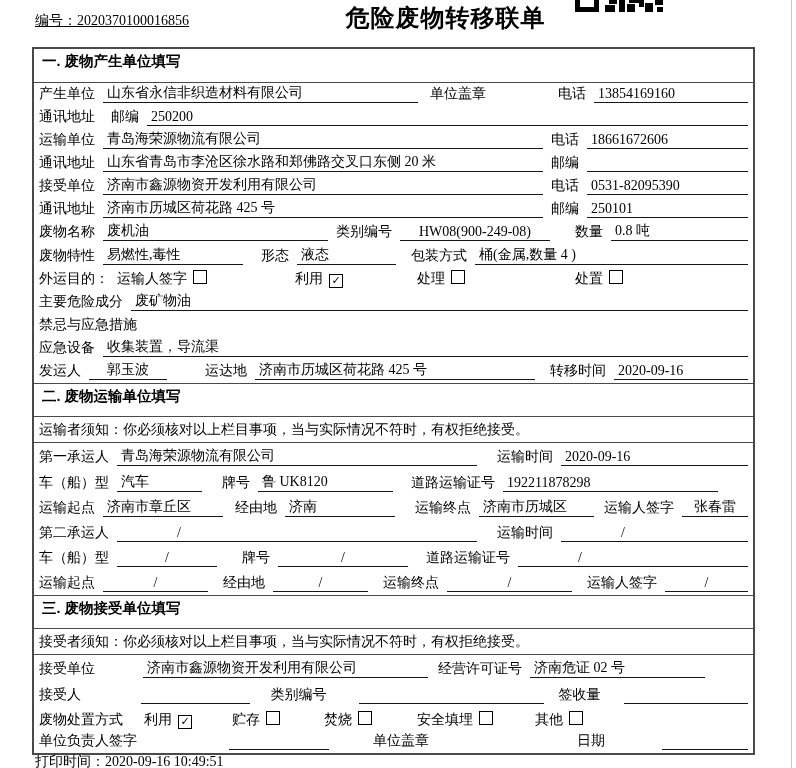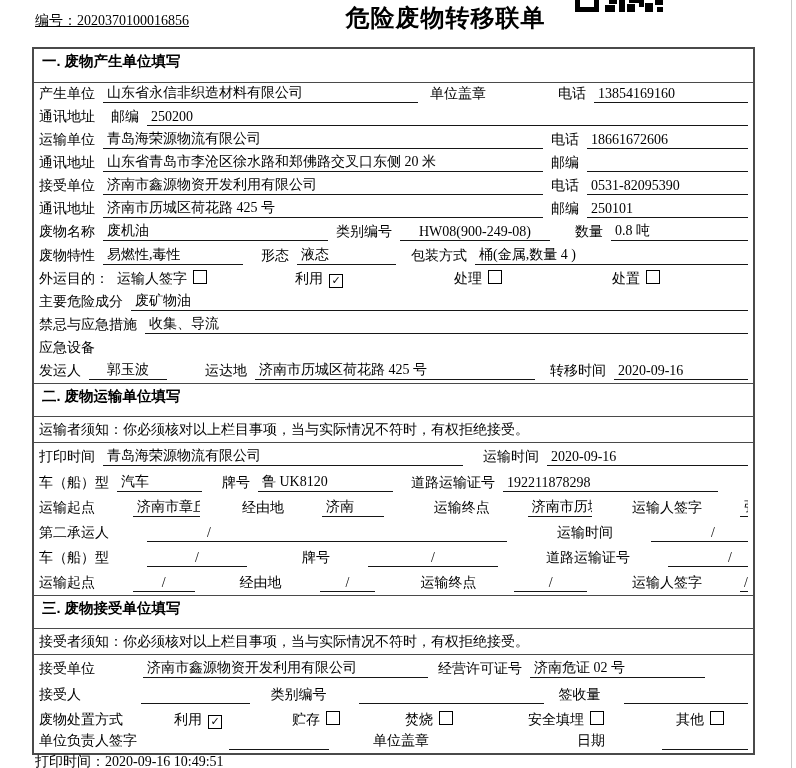--- a/index.html
+++ b/index.html
@@ -30,21 +30,21 @@
     padding:3px 6px 2px 8px;height:35px;box-sizing:border-box;
     border-bottom:1.5px solid #4a4a4a;
   }
   .sec-h.mid{border-top:1.5px solid #4a4a4a;}
   .row{
     display:flex;align-items:flex-end;
     padding:0 5px 3px 5px;height:24px;box-sizing:border-box;
     white-space:nowrap;
   }
   .h27{height:27px;}
-  .h26{height:26px;gap:30px;}
+  .h26{height:26px;}
   .grow{flex:1;gap:24px;}
   .notice{border-bottom:1.5px solid #4a4a4a;padding-top:4px;}
   .lab{margin-right:8px;white-space:nowrap;}
   .uv{
     border-bottom:1px solid #161616;padding:0 4px;white-space:nowrap;
     overflow:hidden;box-sizing:border-box;min-height:17px;
   }
   .fx{flex:1;}
   .ctr{text-align:center;}
   .sl{padding-left:60px;}
@@ -57,25 +57,25 @@
   .footer{position:absolute;left:35px;top:753px;white-space:nowrap;}
 
   .w78{width:78px}.w85{width:85px}.w95{width:95px}.w99{width:99px}
   .w100{width:100px}.w105{width:105px}.w110{width:110px}.w115{width:115px}
   .w120{width:120px}.w125{width:125px}.w130{width:130px}.w135{width:135px}
   .w140{width:140px}.w150{width:150px}.w175{width:175px}
   .w185{width:185px}.w215{width:215px}.w225{width:225px}.w280{width:280px}
   .w285{width:285px}.w315{width:315px}.w360{width:360px}.w440{width:440px}
   .ml8{margin-left:8px}.ml10{margin-left:10px}.ml12{margin-left:12px}
   .ml13{margin-left:13px}.ml15{margin-left:15px}.ml18{margin-left:18px}
-  .ml20{margin-left:20px}.ml25{margin-left:25px}.ml35{margin-left:35px}
+  .ml20{margin-left:20px}.ml25{margin-left:25px}.ml35{margin-left:44px}
   .ml38{margin-left:38px}.ml40{margin-left:40px}.ml42{margin-left:42px}
   .ml45{margin-left:45px}.ml52{margin-left:52px}
   .ml60{margin-left:60px}.ml64{margin-left:64px}
-  .ml74{margin-left:111px}.ml88{margin-left:88px}.ml110{margin-left:110px}
+  .ml74{margin-left:74px}.ml88{margin-left:88px}.ml110{margin-left:110px}
   .ml116{margin-left:116px}
 </style>
 </head>
 <body>
 
 <div class="topbar">
   <div class="serial"><span>编号：</span><span>2020370100016856</span></div>
   <div class="doc-title">危险废物转移联单</div>
   <svg class="qr" width="88" height="12" viewBox="0 0 88 12">
     <g fill="#000">
@@ -167,44 +167,44 @@
     <span class="opt ml110"><span>处置</span><span class="cb"></span></span>
   </div>
 
   <div class="row">
     <span class="lab">主要危险成分</span>
     <span class="uv fx">废矿物油</span>
   </div>
 
   <div class="row">
     <span class="lab">禁忌与应急措施</span>
-    <span class="uv fx">收集、导流</span>
   </div>
 
   <div class="row">
     <span class="lab">应急设备</span>
+    <span class="uv fx">收集装置，导流渠</span>
   </div>
 
   <div class="row">
     <span class="lab">发运人</span>
     <span class="uv w78 ctr">郭玉波</span>
     <span class="lab ml38">运达地</span>
     <span class="uv w280">济南市历城区荷花路 425 号</span>
     <span class="lab ml15">转移时间</span>
     <span class="uv fx">2020-09-16</span>
   </div>
 
   <div class="sec-h mid">二. 废物运输单位填写</div>
 
   <div class="row h27 notice">
     <span>运输者须知：你必须核对以上栏目事项，当与实际情况不符时，有权拒绝接受。</span>
   </div>
 
   <div class="row h27">
-    <span class="lab">打印时间</span>
+    <span class="lab">第一承运人</span>
     <span class="uv w360">青岛海荣源物流有限公司</span>
     <span class="lab ml20">运输时间</span>
     <span class="uv fx">2020-09-16</span>
   </div>
 
   <div class="row h27">
     <span class="lab">车（船）型</span>
     <span class="uv w85">汽车</span>
     <span class="lab ml20">牌号</span>
     <span class="uv w135">鲁 UK8120</span>

